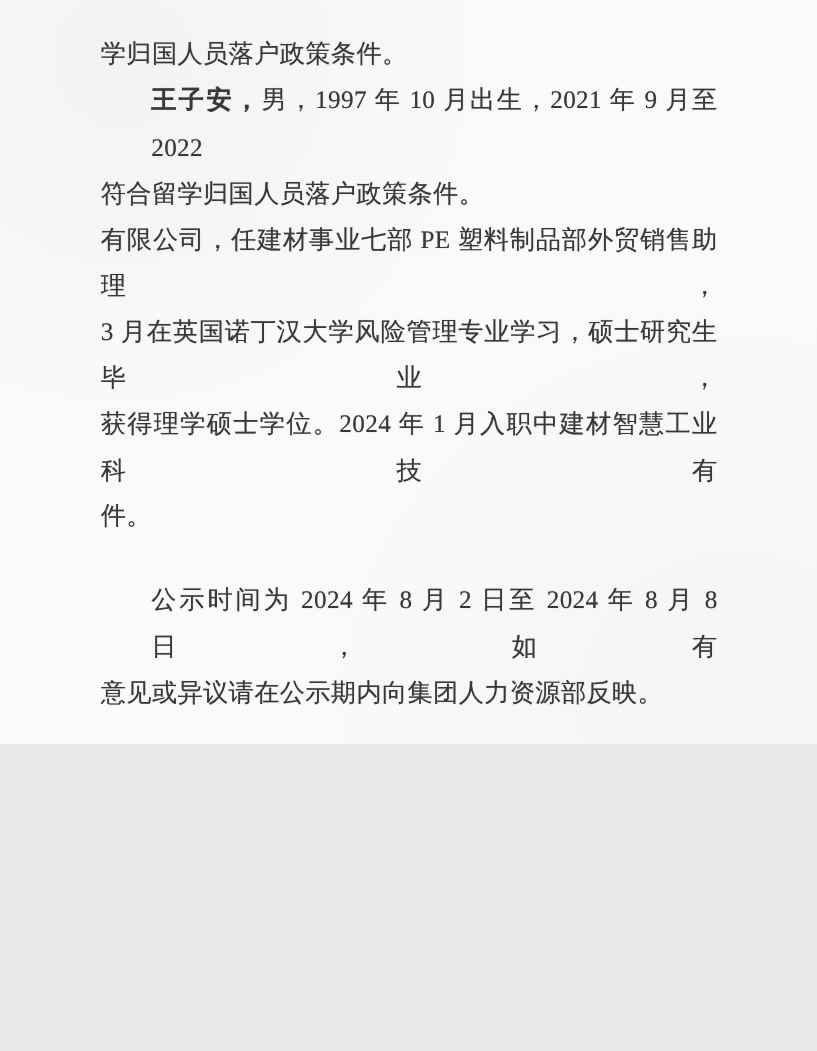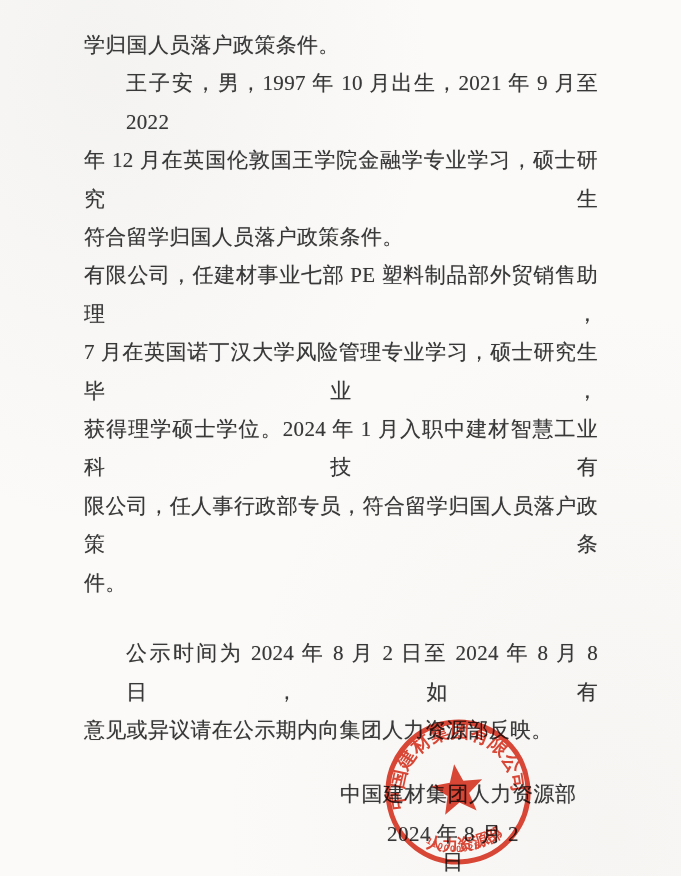--- a/index.html
+++ b/index.html
@@ -1,18 +1,18 @@
 <!DOCTYPE html>
 <html style="--page-bg: #fbfaf8; --ink: #383838; --seal: #dc3a28;"><head>
 <meta charset="utf-8">
 <style>
   html,body{margin:0;padding:0;background:#e8e8e8;}
   .page{
     position:relative;
-    width:681px;height:876px;
+    width:681px;height:620px;
     background:var(--page-bg,#fbfaf8);
     overflow:hidden;
     font-family:"Liberation Serif","DejaVu Serif",serif;
     color:var(--ink,#383838);
   }
   
   .page::before{
     content:"";position:absolute;inset:0;pointer-events:none;
     background:
       radial-gradient(ellipse at 15% 8%, rgba(180,180,180,.10), transparent 40%),
@@ -20,21 +20,21 @@
   }
   .doc-body{
     position:absolute;left:84px;top:26px;width:514px;
     font-size:21px;line-height:38.4px;
     letter-spacing:.3px;
     text-shadow:0 0 .7px rgba(70,70,70,.55);
   }
   .line{white-space:pre-wrap;}
   .line.j{text-align:justify;text-align-last:justify;}
   .line.ind{padding-left:42px;}
-  .line .b{font-family:"Liberation Sans","DejaVu Sans",sans-serif;font-weight:400;letter-spacing:1px;}
+  .line .b{font-family:"Liberation Sans","DejaVu Sans",sans-serif;font-weight:700;letter-spacing:1px;}
   .signature-org{
     position:absolute;left:340px;top:780px;
     font-size:21px;letter-spacing:.5px;
     text-shadow:0 0 .7px rgba(70,70,70,.55);
   }
   .signature-date{
     position:absolute;left:378px;top:820px;width:150px;text-align:center;
     font-size:21px;letter-spacing:.5px;
     text-shadow:0 0 .7px rgba(70,70,70,.55);
   }
@@ -50,26 +50,24 @@
   .seal .star{fill:var(--seal,#dc3a28);}
 </style>
 </head>
 <body>
 
 <div class="page">
 
   <div class="doc-body">
       <div class="line"><span>学归国人员落户政策条件。</span></div>
       <div class="line j ind"><span class="b">王子安，</span><span>男，1997 年 10 月出生，2021 年 9 月至 2022</span></div>
-      <div class="line j"><span>年 12 月在英国伦敦国王学院金融学专业学习，硕士研究生</span></div>
       <div class="line"><span>符合留学归国人员落户政策条件。</span></div>
       <div class="line j"><span>有限公司，任建材事业七部 PE 塑料制品部外贸销售助理，</span></div>
-      <div class="line j"><span>7 月在英国诺丁汉大学风险管理专业学习，硕士研究生毕业，</span></div>
+      <div class="line j"><span>3 月在英国诺丁汉大学风险管理专业学习，硕士研究生毕业，</span></div>
       <div class="line j"><span>获得理学硕士学位。2024 年 1 月入职中建材智慧工业科技有</span></div>
-      <div class="line j"><span>限公司，任人事行政部专员，符合留学归国人员落户政策条</span></div>
       <div class="line"><span>件。</span></div>
       <div class="line j ind" style="margin-top: 32px;"><span>公示时间为 2024 年 8 月 2 日至 2024 年 8 月 8 日，如有</span></div>
       <div class="line"><span>意见或异议请在公示期内向集团人力资源部反映。</span></div>
     </div>
 
   <div class="signature-org">中国建材集团人力资源部</div>
 
   <div class="signature-date">2024 年 8 月 2 日</div>
 
   <div class="seal">

